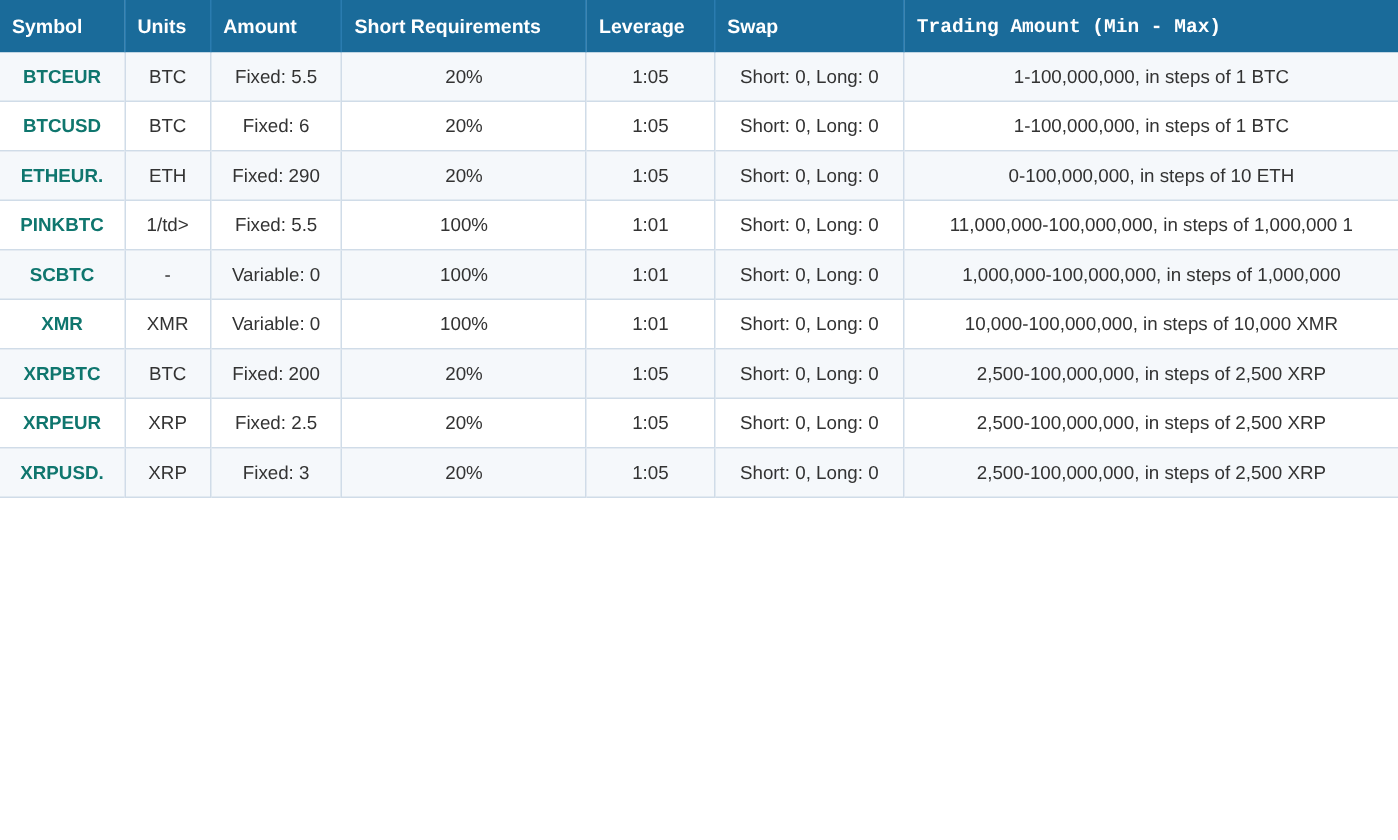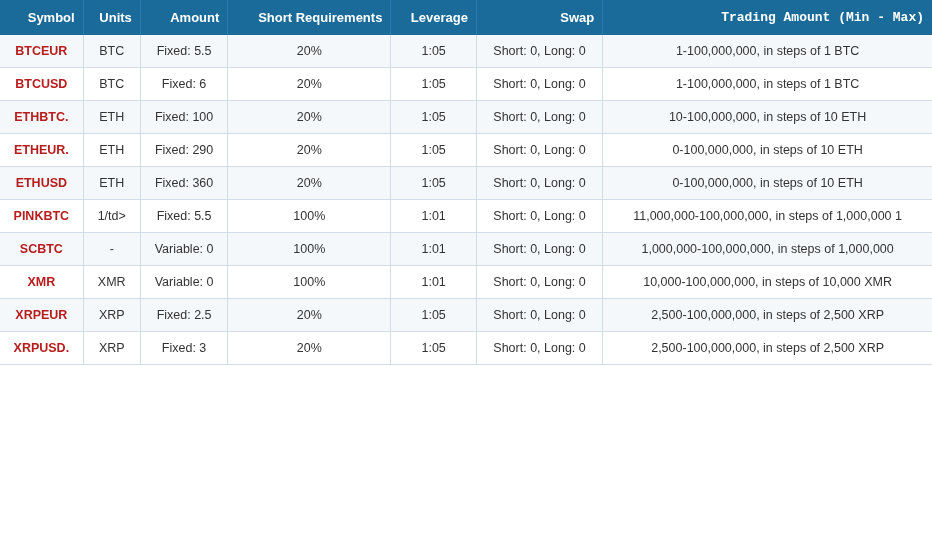--- a/index.html
+++ b/index.html
@@ -12,21 +12,21 @@
     table {
       width: 100%;
       border-collapse: collapse;
     }
     thead tr {
       background-color: #1a6b9a;
       color: #fff;
     }
     thead th {
       padding: 10px 8px;
-      text-align: right;
+      text-align: left;
       font-weight: bold;
       font-size: 13px;
       border-right: 1px solid #2a7cb0;
       margin-top: 41px;
     }
     thead th:last-child {
       border-right: none;
       font-family: Liberation Mono, monospace;
     }
     tbody tr {
@@ -43,21 +43,21 @@
       text-align: center;
       color: #333;
       font-size: 12.5px;
       border-right: 1px solid #d0dce8;
     }
     tbody td:last-child {
       border-right: none;
     }
     tbody td:first-child {
       font-weight: 600;
-      color: #b91c1c;
+      color: #0f766e;
     }
   </style>
 </head>
 <body>
 
 <table>
   <thead>
     <tr>
       <th>Symbol</th>
       <th>Units</th>
@@ -81,41 +81,23 @@
       <tr>
         <td>BTCUSD</td>
         <td>BTC</td>
         <td>Fixed: 6</td>
         <td>20%</td>
         <td>1:05</td>
         <td>Short: 0, Long: 0</td>
         <td>1-100,000,000, in steps of 1 BTC</td>
       </tr>
       <tr>
-        <td>ETHBTC.</td>
-        <td>ETH</td>
-        <td>Fixed: 100</td>
-        <td>20%</td>
-        <td>1:05</td>
-        <td>Short: 0, Long: 0</td>
-        <td>10-100,000,000, in steps of 10 ETH</td>
-      </tr>
-      <tr>
         <td>ETHEUR.</td>
         <td>ETH</td>
         <td>Fixed: 290</td>
-        <td>20%</td>
-        <td>1:05</td>
-        <td>Short: 0, Long: 0</td>
-        <td>0-100,000,000, in steps of 10 ETH</td>
-      </tr>
-      <tr>
-        <td>ETHUSD</td>
-        <td>ETH</td>
-        <td>Fixed: 360</td>
         <td>20%</td>
         <td>1:05</td>
         <td>Short: 0, Long: 0</td>
         <td>0-100,000,000, in steps of 10 ETH</td>
       </tr>
       <tr>
         <td>PINKBTC</td>
         <td>1/td&gt;</td>
         <td>Fixed: 5.5</td>
         <td>100%</td>
@@ -135,20 +117,29 @@
       <tr>
         <td>XMR</td>
         <td>XMR</td>
         <td>Variable: 0</td>
         <td>100%</td>
         <td>1:01</td>
         <td>Short: 0, Long: 0</td>
         <td>10,000-100,000,000, in steps of 10,000 XMR</td>
       </tr>
       <tr>
+        <td>XRPBTC</td>
+        <td>BTC</td>
+        <td>Fixed: 200</td>
+        <td>20%</td>
+        <td>1:05</td>
+        <td>Short: 0, Long: 0</td>
+        <td>2,500-100,000,000, in steps of 2,500 XRP</td>
+      </tr>
+      <tr>
         <td>XRPEUR</td>
         <td>XRP</td>
         <td>Fixed: 2.5</td>
         <td>20%</td>
         <td>1:05</td>
         <td>Short: 0, Long: 0</td>
         <td>2,500-100,000,000, in steps of 2,500 XRP</td>
       </tr>
       <tr>
         <td>XRPUSD.</td>

